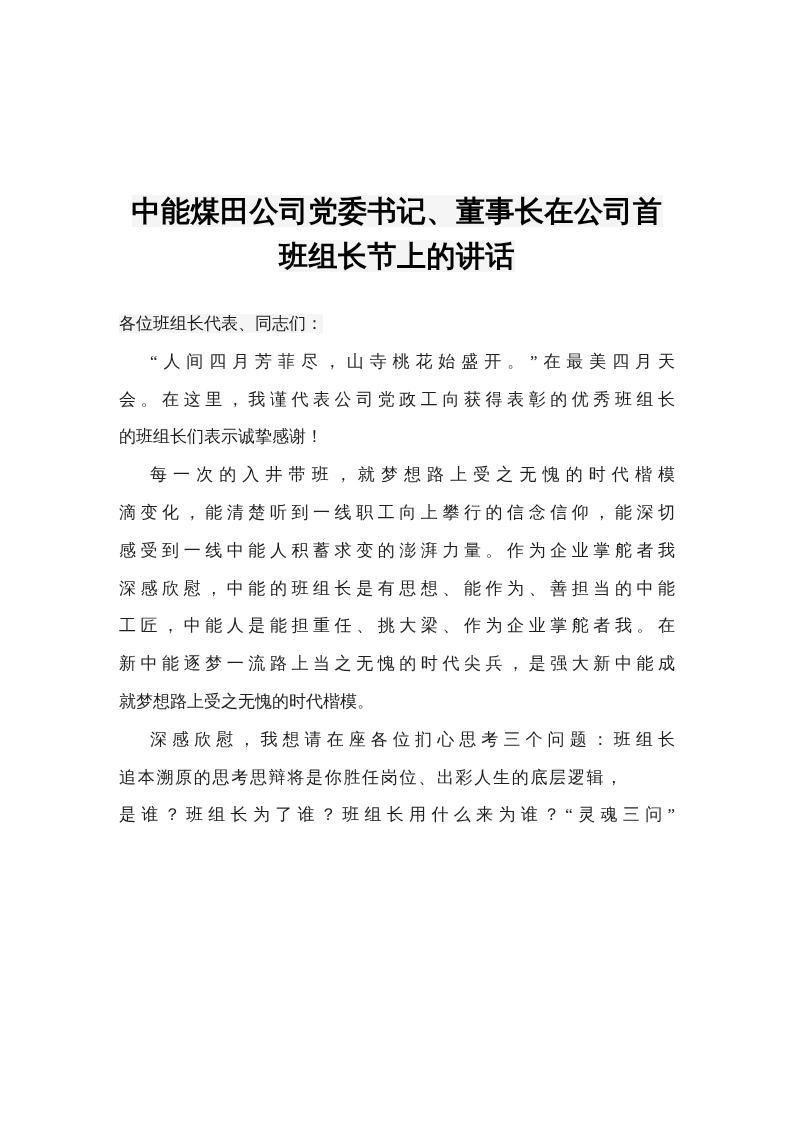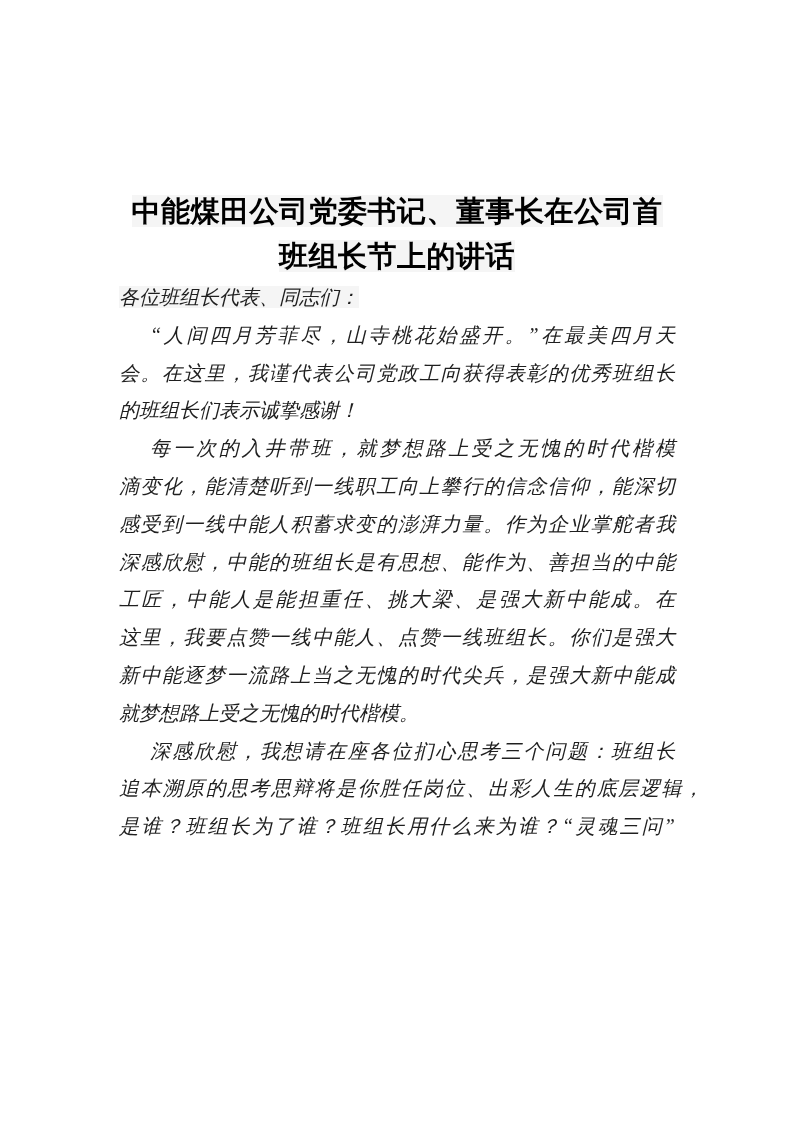--- a/index.html
+++ b/index.html
@@ -19,22 +19,22 @@
   .doc-title {
     text-align: center;
     font-family: "Liberation Sans", "DejaVu Sans", sans-serif;
     font-weight: 900;
     font-size: 29px;
     color: var(--title-color, #000000);
     letter-spacing: 0.5px;
   }
   .title-line { height: 45px; line-height: 45px; }
   .doc-body {
-    font-size: 20px;
-    font-style: italic;
+    margin-top: 26px;
+    font-size: 17px;
   }
   .line {
     height: 37.8px;
     line-height: 37.8px;
     text-align: justify;
     text-align-last: justify;
     text-justify: inter-character;
     overflow: visible;
   }
   .line.indent { padding-left: 31px; }
@@ -62,22 +62,21 @@
       <div class="para">
         <div class="line indent"><span>“人间四月芳菲尽，山寺桃花始盛开。”在最美四月天</span></div>
         <div class="line"><span>会。在这里，我谨代表公司党政工向获得表彰的优秀班组长</span></div>
         <div class="line last"><span>的班组长们表示诚挚感谢！</span></div>
       </div>
       <div class="para">
         <div class="line indent"><span>每一次的入井带班，就梦想路上受之无愧的时代楷模</span></div>
         <div class="line"><span>滴变化，能清楚听到一线职工向上攀行的信念信仰，能深切</span></div>
         <div class="line"><span>感受到一线中能人积蓄求变的澎湃力量。作为企业掌舵者我</span></div>
         <div class="line"><span>深感欣慰，中能的班组长是有思想、能作为、善担当的中能</span></div>
-        <div class="line"><span>工匠，中能人是能担重任、挑大梁、是强大新中能成。在</span></div>
-        <div class="line"><span>这里，我要点赞一线中能人、点赞一线班组长。你们是强大</span></div>
+        <div class="line"><span>工匠，中能人是能担重任、挑大梁、作为企业掌舵者我。在</span></div>
         <div class="line"><span>新中能逐梦一流路上当之无愧的时代尖兵，是强大新中能成</span></div>
         <div class="line last"><span>就梦想路上受之无愧的时代楷模。</span></div>
       </div>
       <div class="para">
         <div class="line indent"><span>深感欣慰，我想请在座各位扪心思考三个问题：班组长</span></div>
         <div class="line last"><span>追本溯原的思考思辩将是你胜任岗位、出彩人生的底层逻辑，</span></div>
         <div class="line"><span>是谁？班组长为了谁？班组长用什么来为谁？“灵魂三问”</span></div>
       </div>
     </main>
 </div>

